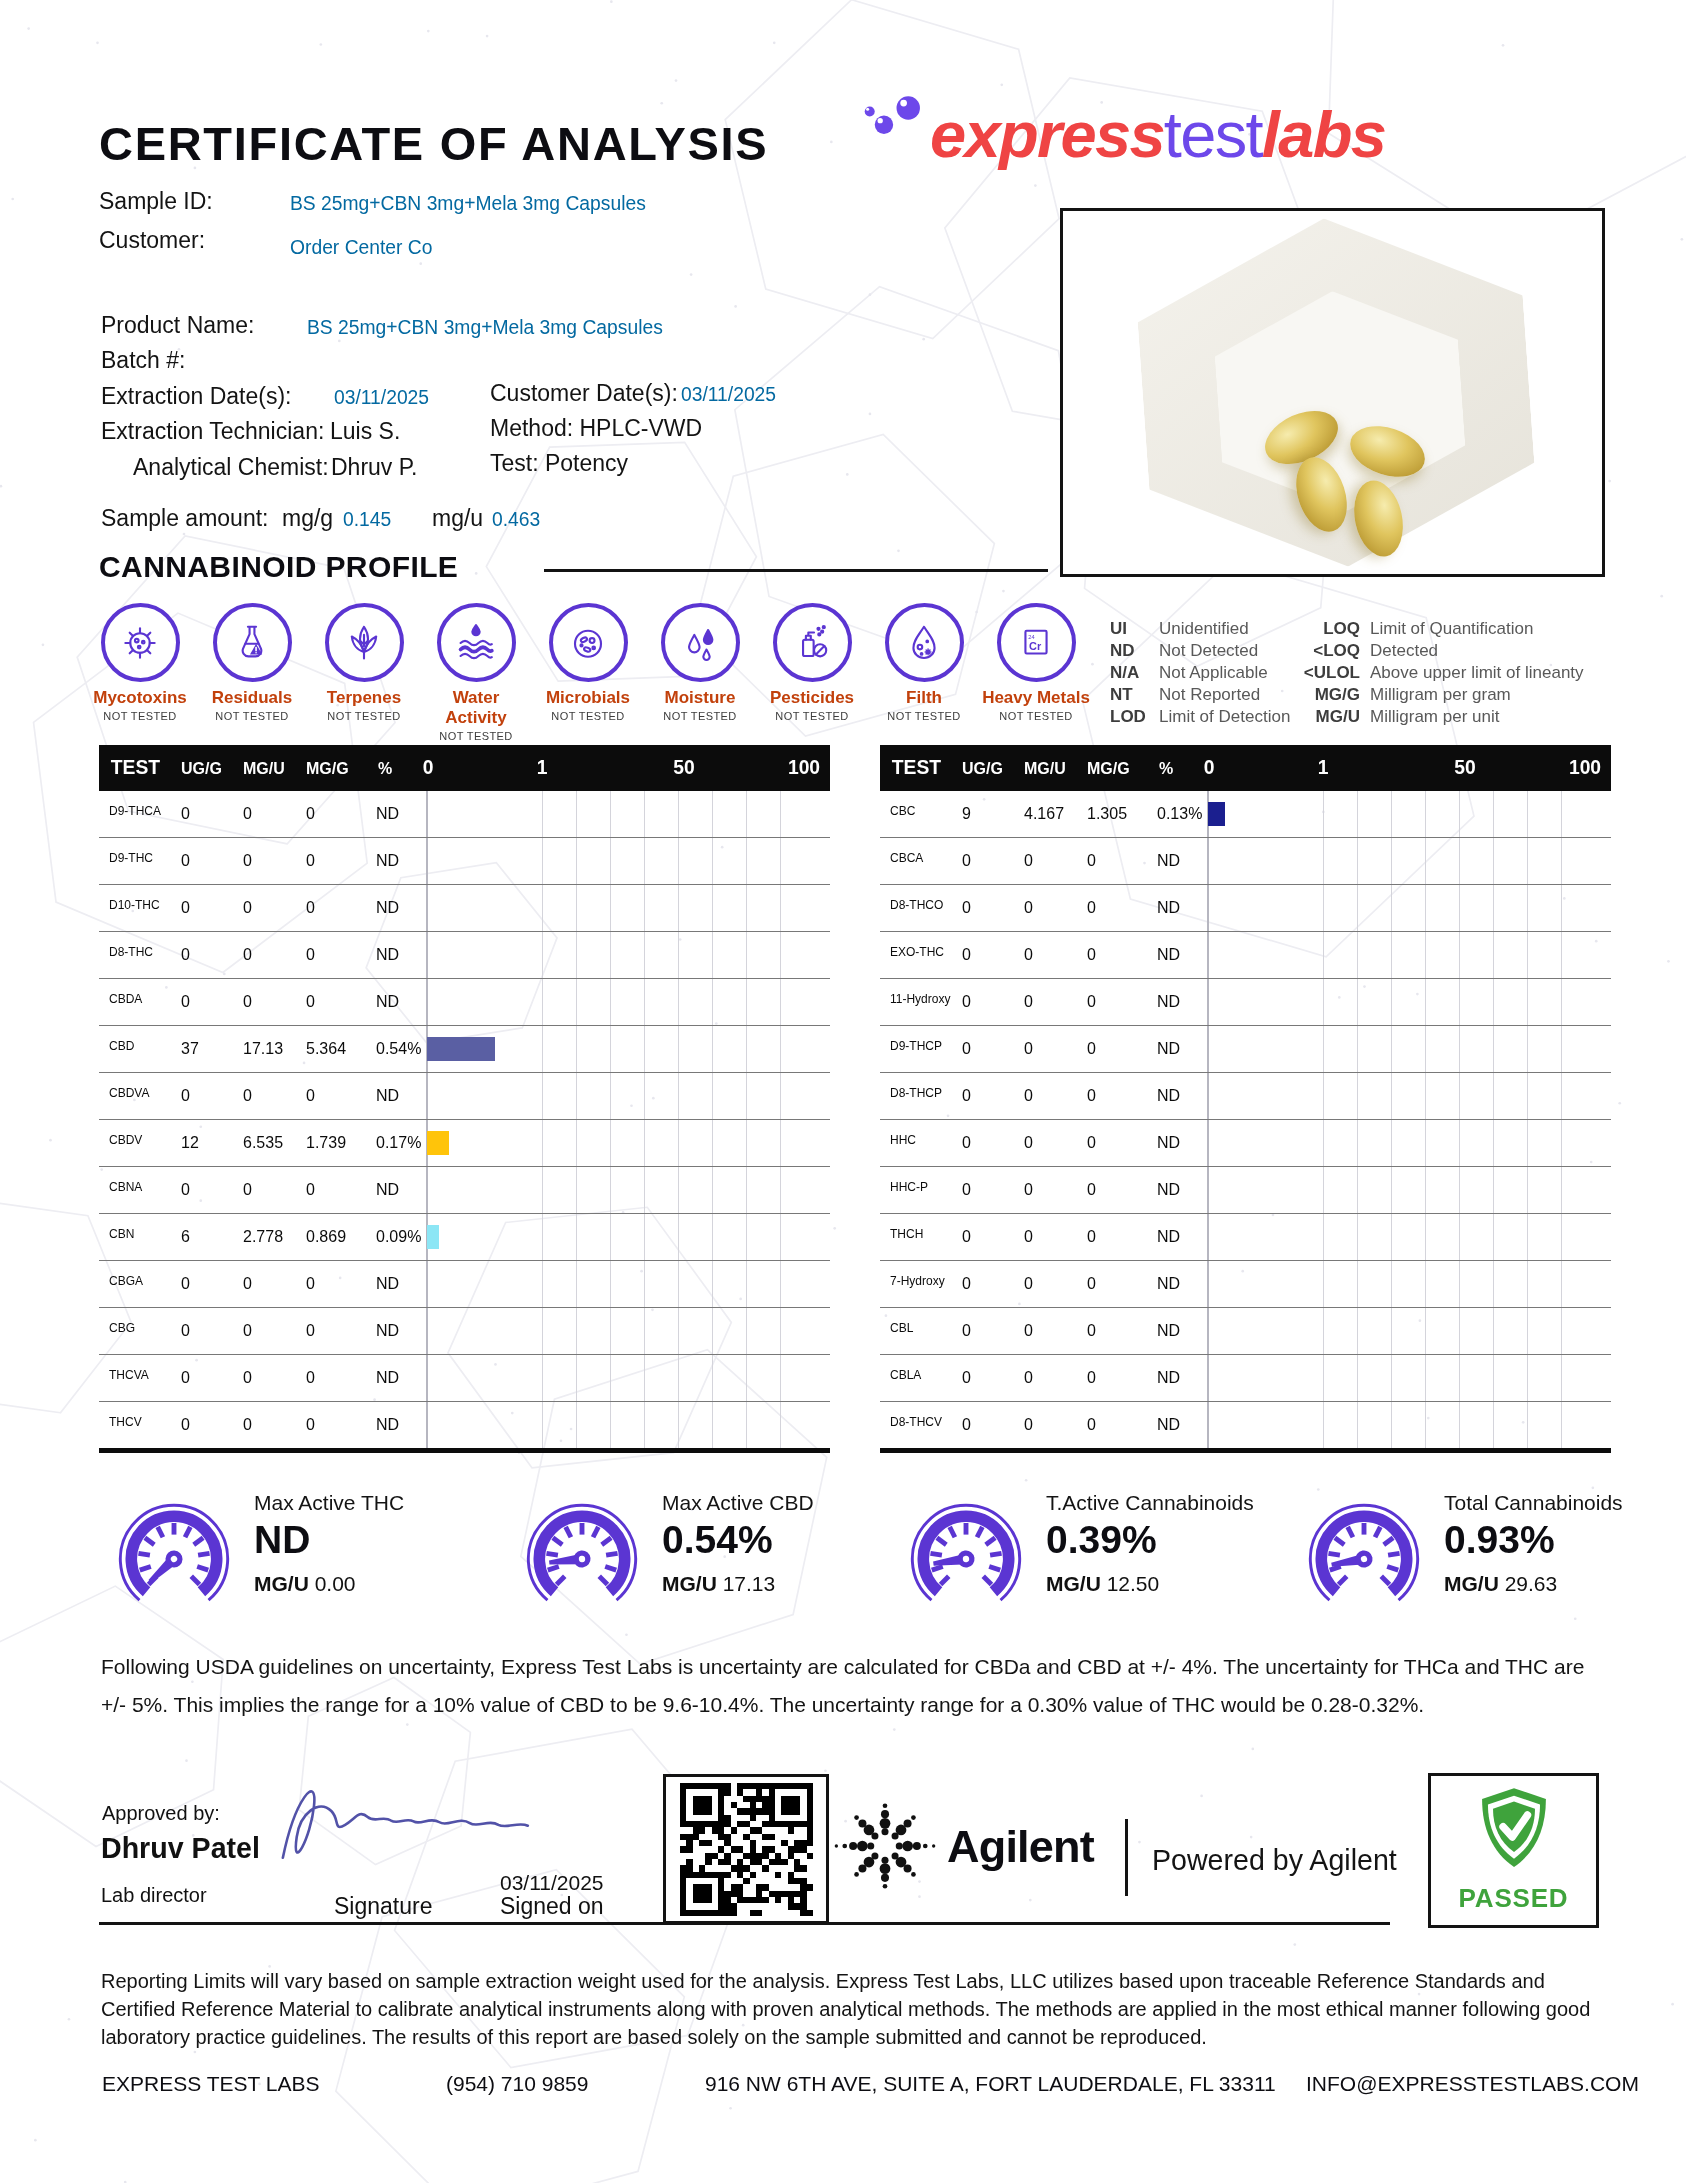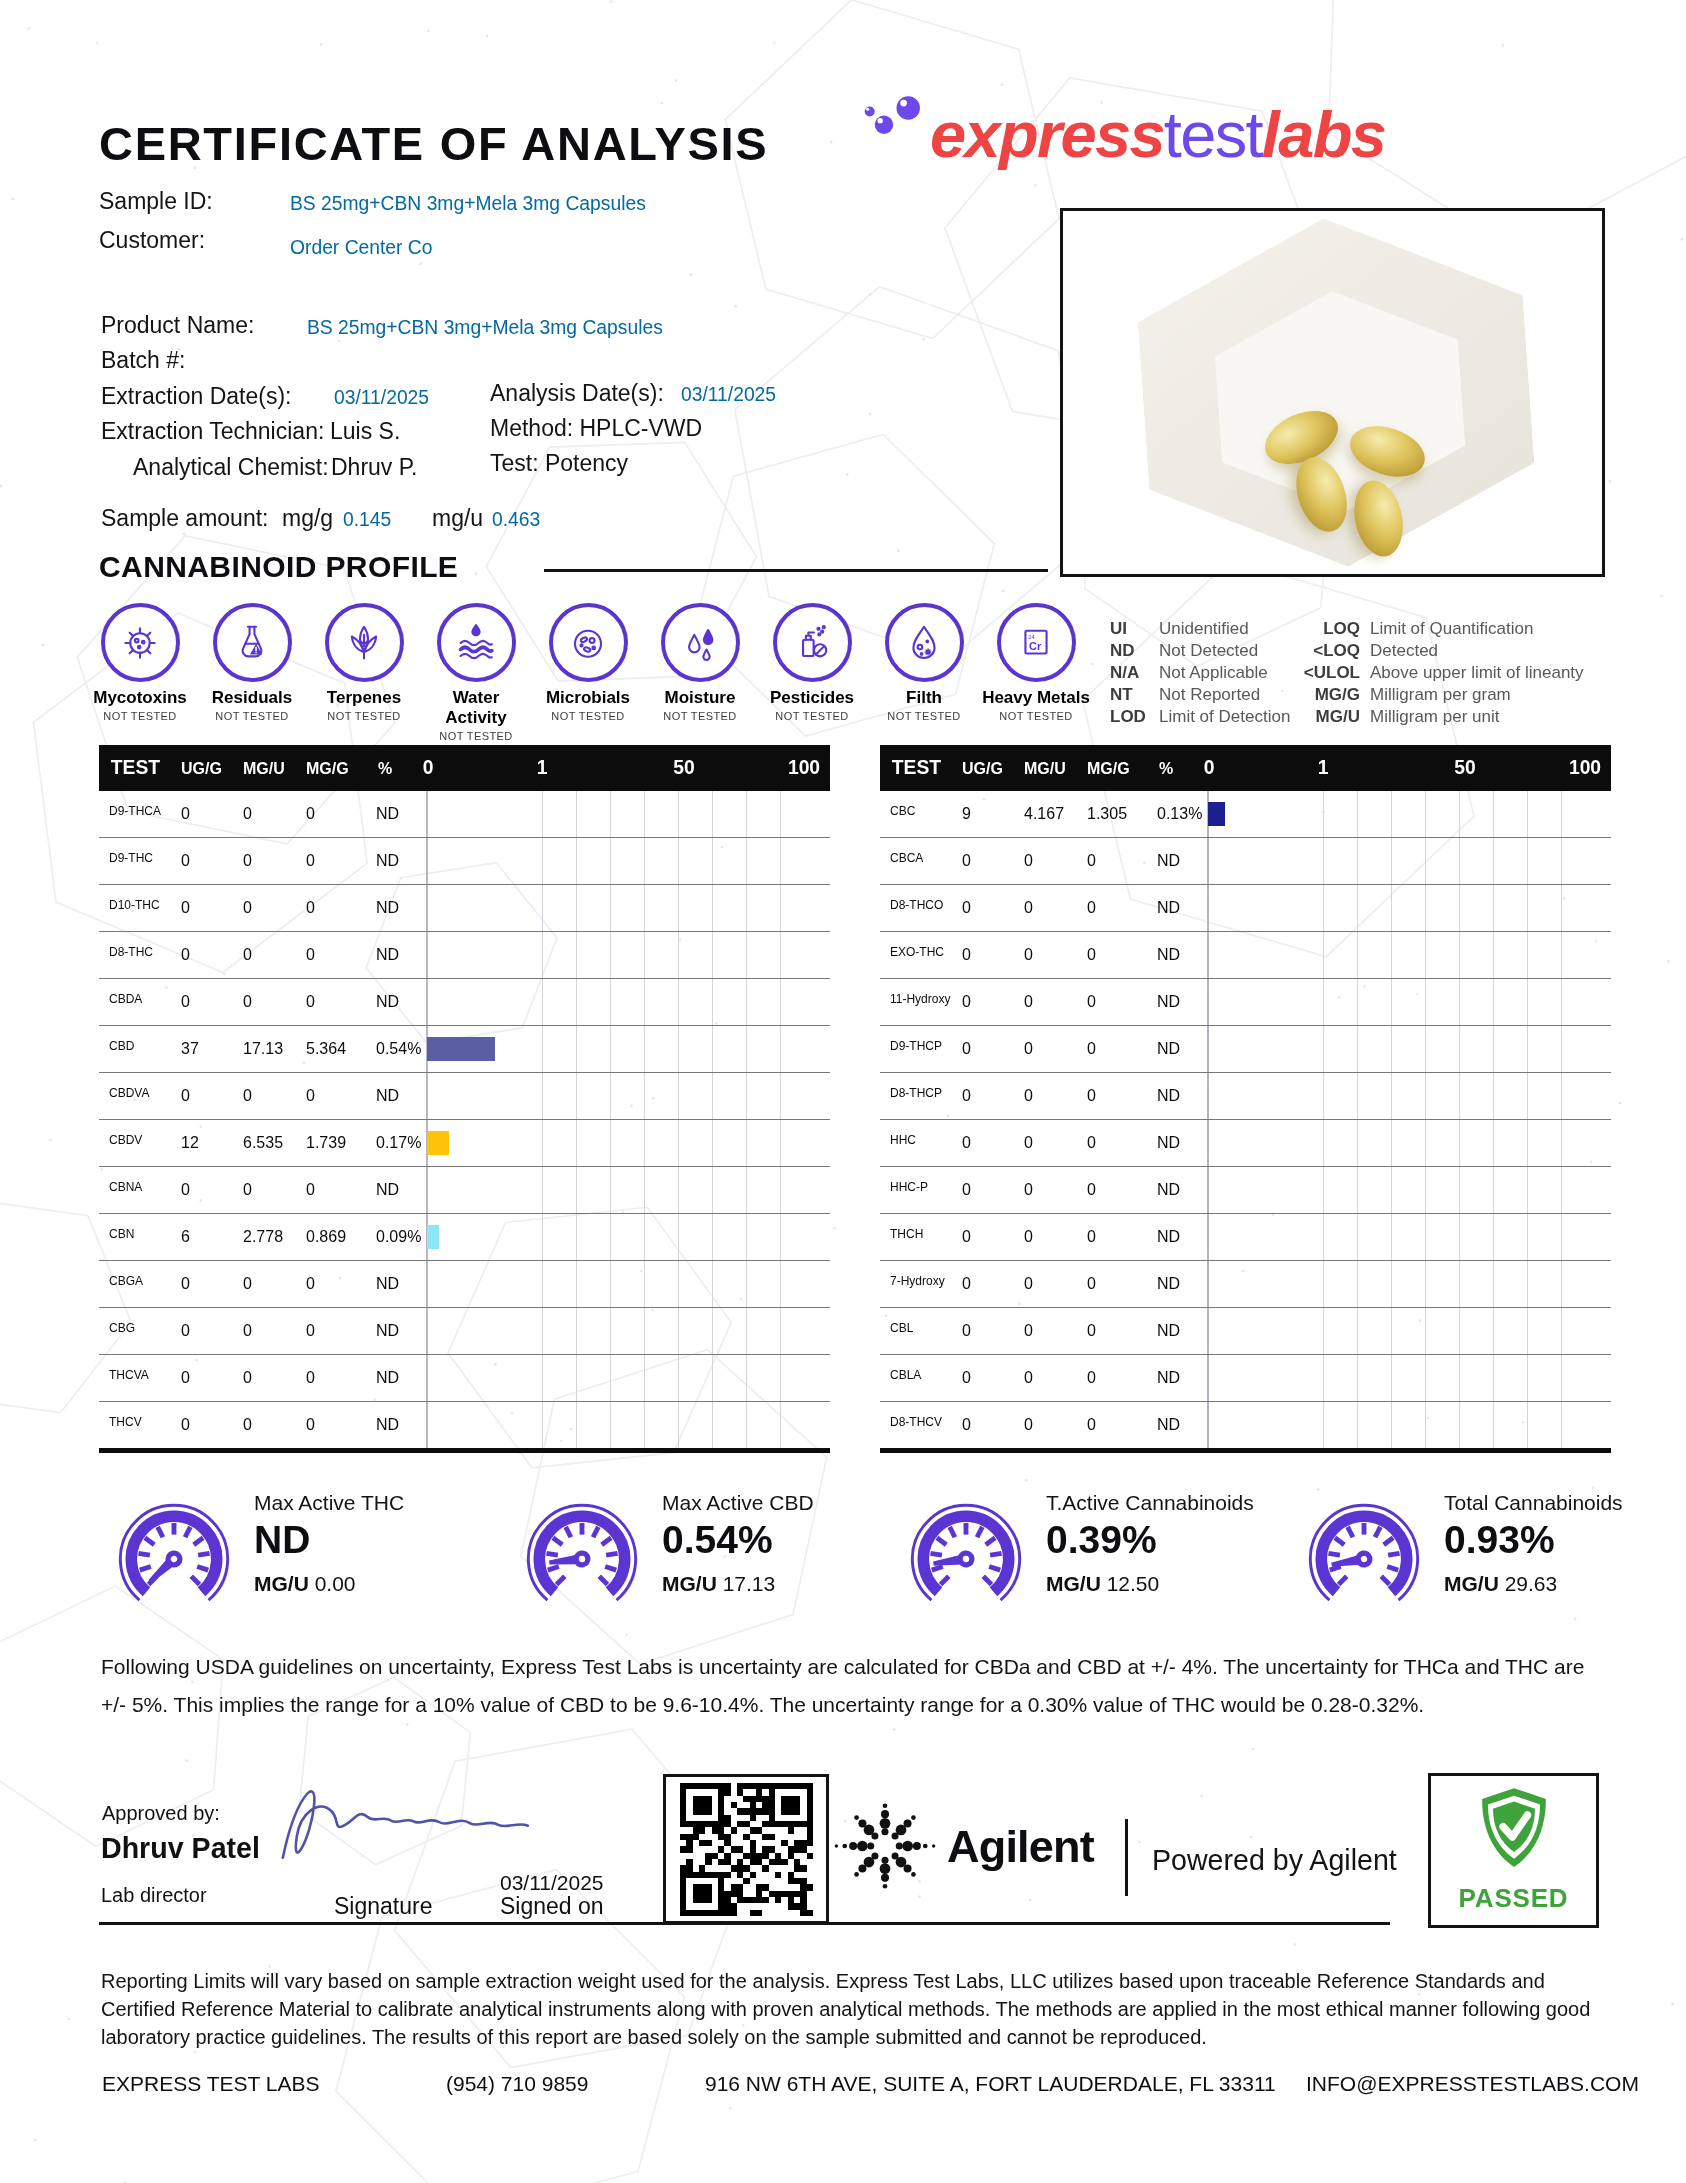--- a/index.html
+++ b/index.html
@@ -20,21 +20,21 @@
   .hex{position:absolute;clip-path:polygon(50% 0%,100% 26%,100% 74%,50% 100%,0% 74%,0% 26%);}
   .cap{position:absolute;width:77px;height:47px;border-radius:50%;
        background:radial-gradient(ellipse at 35% 32%,#f6ecae 0%,#e0c55e 42%,#a9851f 100%);
        box-shadow:0 6.7px 11.8px rgba(150,125,50,.35);}
   .section-title{font-size:30px;font-weight:800;letter-spacing:0.4px;color:#0d0d12;}
   .hline{background:#131313;}
   
   .icon-cell{width:112px;text-align:center;}
   .icon-circle{width:71px;height:71px;border:4.2px solid #5b35d2;border-radius:50%;
                margin:0 auto;display:flex;align-items:center;justify-content:center;background:#fff;}
-  .icon-name{font-size:17px;font-weight:700;margin-top:5.9px;color:#000000;}
+  .icon-name{font-size:17px;font-weight:700;margin-top:5.9px;color:#c2410c;}
   .icon-status{font-size:11px;color:#3c3c3c;letter-spacing:0.4px;margin-top:2.5px;}
   
   .legend-row{line-height:22px;font-size:17px;white-space:nowrap;}
   .lg-abbr{display:inline-block;font-weight:700;color:#3d3d3d;}
   .lg-desc{color:#595959;}
   #legend-col1 .lg-abbr{width:49px;}
   #legend-col2 .lg-abbr{width:77px;text-align:right;margin-right:10px;}
   
   .ctable{position:absolute;top:745px;width:731px;z-index:2;}
   .thead{position:relative;height:46px;background:#0c0c0c;color:#fff;}
@@ -258,21 +258,21 @@
   <div class="ab lbl" style="left:99px;top:188px;">Sample ID:</div>
   <div class="ab val" style="left:290px;top:193px;">BS 25mg+CBN 3mg+Mela 3mg Capsules</div>
   <div class="ab lbl" style="left:99px;top:227px;">Customer:</div>
   <div class="ab val" style="left:290px;top:237px;">Order Center Co</div>
 
   <div class="ab lbl" style="left:101px;top:312px;">Product Name:</div>
   <div class="ab val" style="left:307px;top:317px;">BS 25mg+CBN 3mg+Mela 3mg Capsules</div>
   <div class="ab lbl" style="left:101px;top:347px;">Batch #:</div>
   <div class="ab lbl" style="left:101px;top:383px;">Extraction Date(s):</div>
   <div class="ab val" style="left:334px;top:387px;">03/11/2025</div>
-  <div class="ab lbl" style="left:490px;top:380px;">Analysis Date(s):</div>
+  <div class="ab lbl" style="left:490px;top:380px;">Customer Date(s):</div>
   <div class="ab val" style="left:681px;top:384px;">03/11/2025</div>
   <div class="ab lbl" style="left:101px;top:418px;">Extraction Technician:</div>
   <div class="ab lbl" style="left:330px;top:418px;">Luis S.</div>
   <div class="ab lbl" style="left:490px;top:415px;">
     <span>Method:</span>
     <span>HPLC-VWD</span>
   </div>
   <div class="ab lbl" style="left:101px;top:454px;margin-left:32px;">Analytical Chemist:</div>
   <div class="ab lbl" style="left:331px;top:454px;">Dhruv P.</div>
   <div class="ab lbl" style="left:490px;top:450px;">

